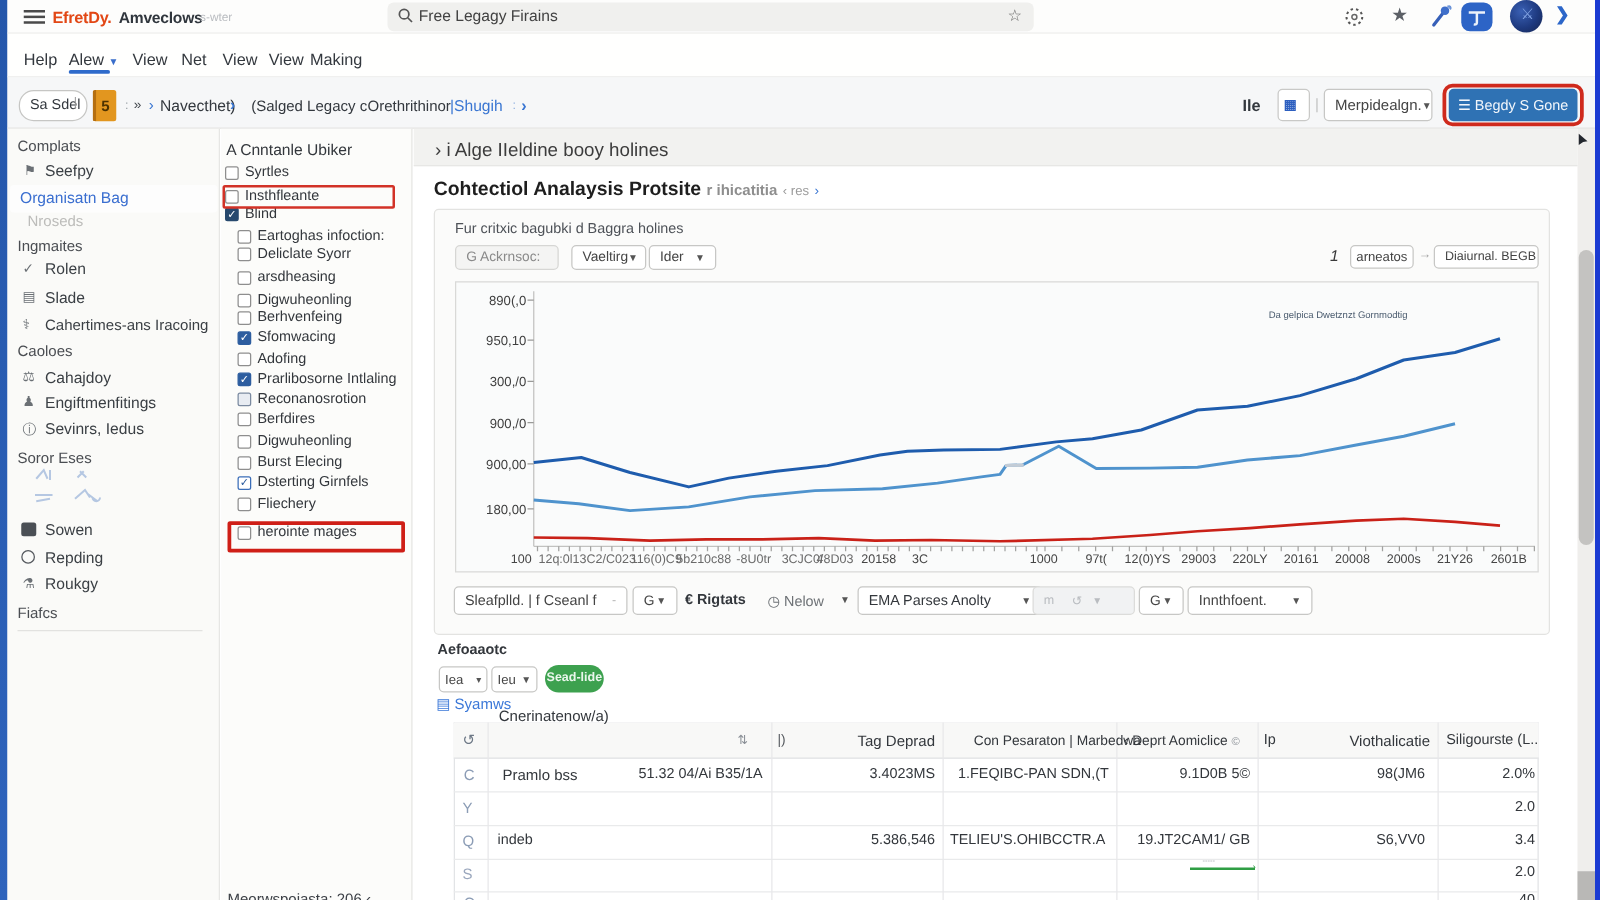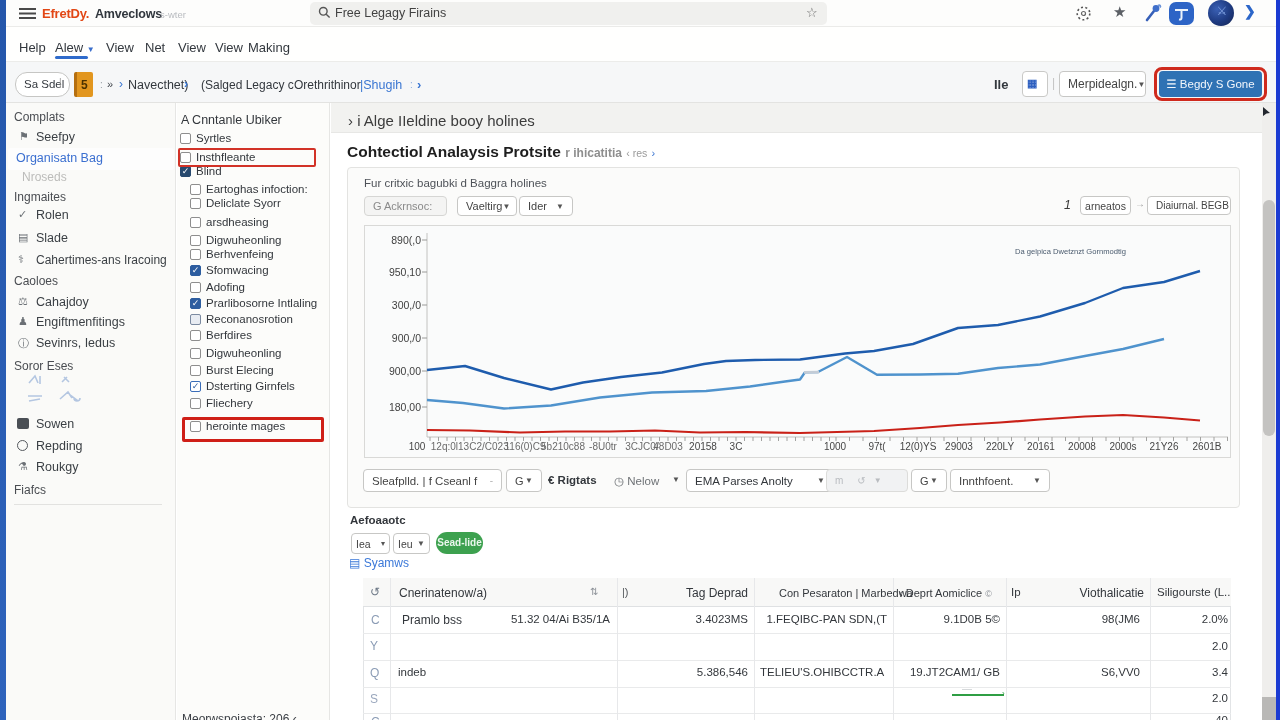--- a/index.html
+++ b/index.html
@@ -349,21 +349,21 @@
 <div class="abs" style="left:363px;top:713px;width:868px;height:1px;background:#e9eaeb;"></div>
 
 <div class="abs" style="left:390px;top:578px;width:1px;height:142px;background:#e7e8ea;"></div>
 <div class="abs" style="left:617px;top:578px;width:1px;height:142px;background:#e7e8ea;"></div>
 <div class="abs" style="left:754px;top:578px;width:1px;height:142px;background:#e7e8ea;"></div>
 <div class="abs" style="left:893px;top:578px;width:1px;height:142px;background:#e7e8ea;"></div>
 <div class="abs" style="left:1006px;top:578px;width:1px;height:142px;background:#e7e8ea;"></div>
 <div class="abs" style="left:1150px;top:578px;width:1px;height:142px;background:#e7e8ea;"></div>
 
 <div class="abs" style="left:370px;top:585px;font-size:12px;color:#6d7886;">↺</div>
-<div class="abs" style="left:399px;top:586px;font-size:12px;color:#33373c;">Cnerinatenow/a)</div>
+<div class="abs" style="left:399px;top:566px;font-size:12px;color:#33373c;">Cnerinatenow/a)</div>
 <div class="abs" style="left:590px;top:586px;font-size:10px;color:#8a8f96;">⇅</div>
 <div class="abs" style="left:622px;top:586px;font-size:11px;color:#55595e;">|)</div>
 <div class="abs" style="left:640px;top:586px;width:108px;text-align:right;font-size:12px;color:#33373c;white-space:nowrap;">Tag Deprad</div>
 <div class="abs" style="left:762px;top:587px;font-size:11px;color:#33373c;white-space:nowrap;margin-left:17px;">Con Pesaraton | Marbedwa</div>
 <div class="abs" style="left:899px;top:587px;font-size:11px;color:#33373c;white-space:nowrap;">‹ Deprt Aomiclice <span style="font-size:9px;color:#8a8f96;">©</span></div>
 <div class="abs" style="left:1011px;top:586px;font-size:11.5px;color:#33373c;">Ip</div>
 <div class="abs" style="left:1062px;top:586px;width:82px;text-align:right;font-size:12px;color:#33373c;">Viothalicatie</div>
 <div class="abs" style="left:1157px;top:586px;font-size:11.5px;color:#33373c;">Siligourste (L..</div>
 
 <div class="abs" style="left:371px;top:613px;font-size:12px;color:#8b9cb5;">C</div>

